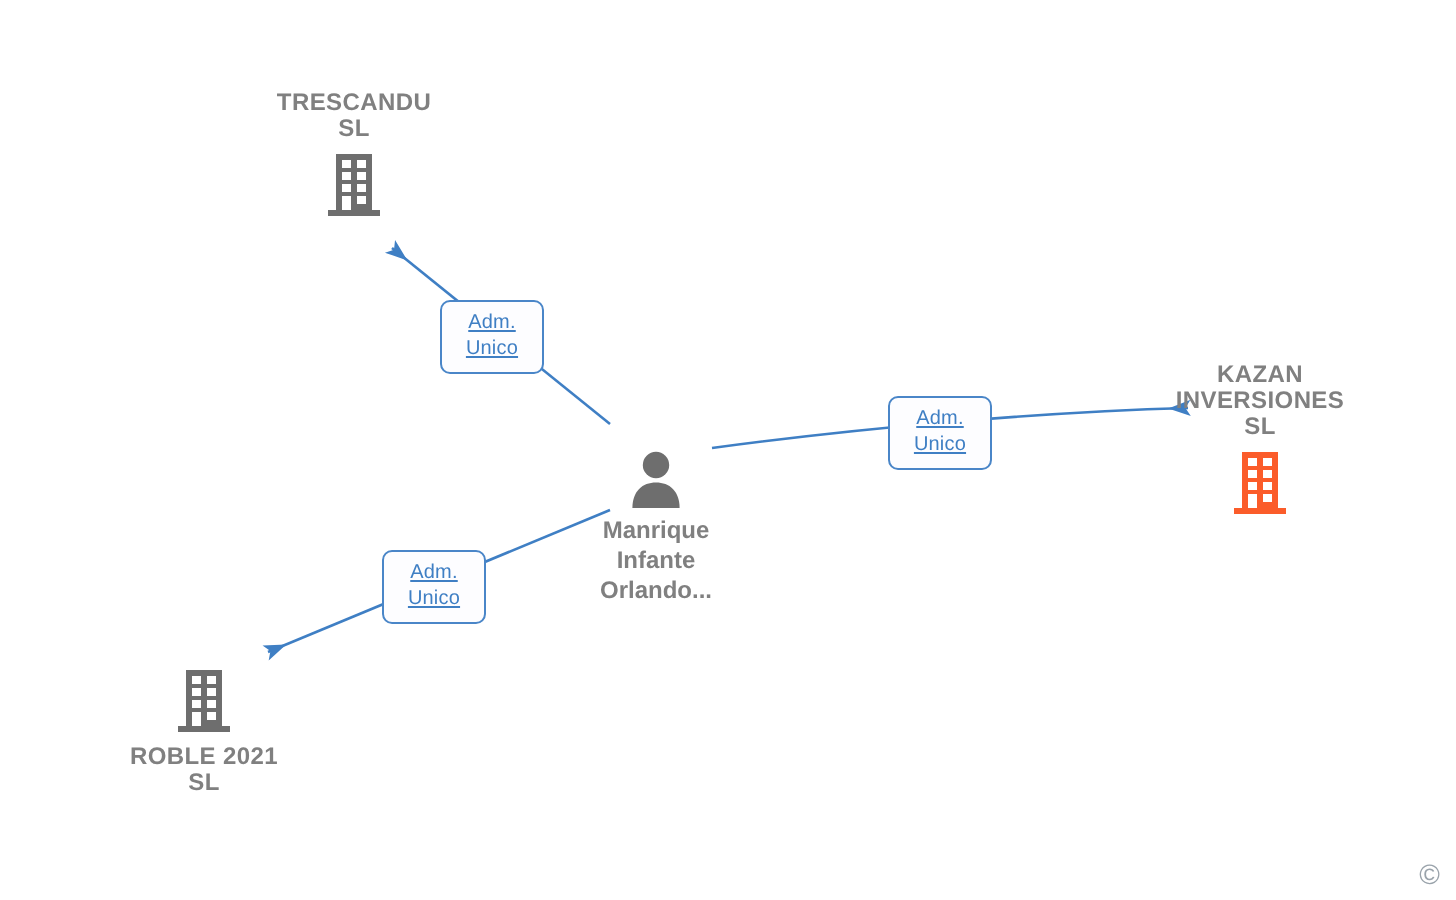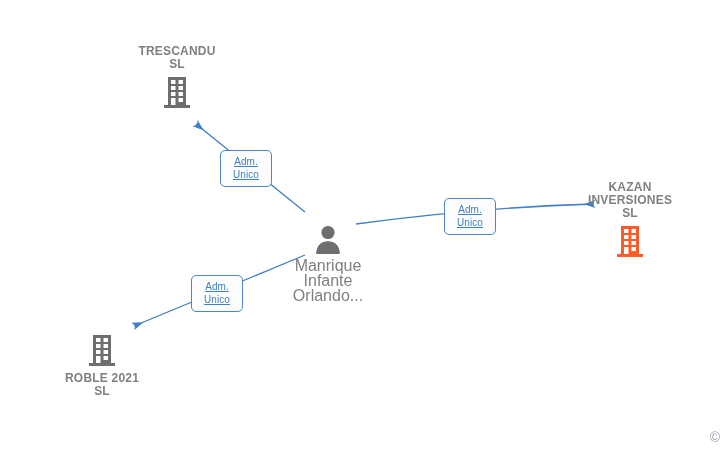--- a/index.html
+++ b/index.html
@@ -36,22 +36,22 @@
   }
   .node-label {
     font-size: 12px;
     line-height: 13px;
     font-weight: bold;
     color: #808080;
     letter-spacing: 0.2px;
     white-space: pre-line;
   }
   .node-label.person {
-    font-weight: normal;
-    font-size: 16px;
+    font-weight: bold;
+    font-size: 12px;
     line-height: 15px;
     color: #808080;
     letter-spacing: 0;
   }
   .node-icon {
     display: block;
     margin: 0 auto;
   }
   .icon-wrap {
     display: block;

